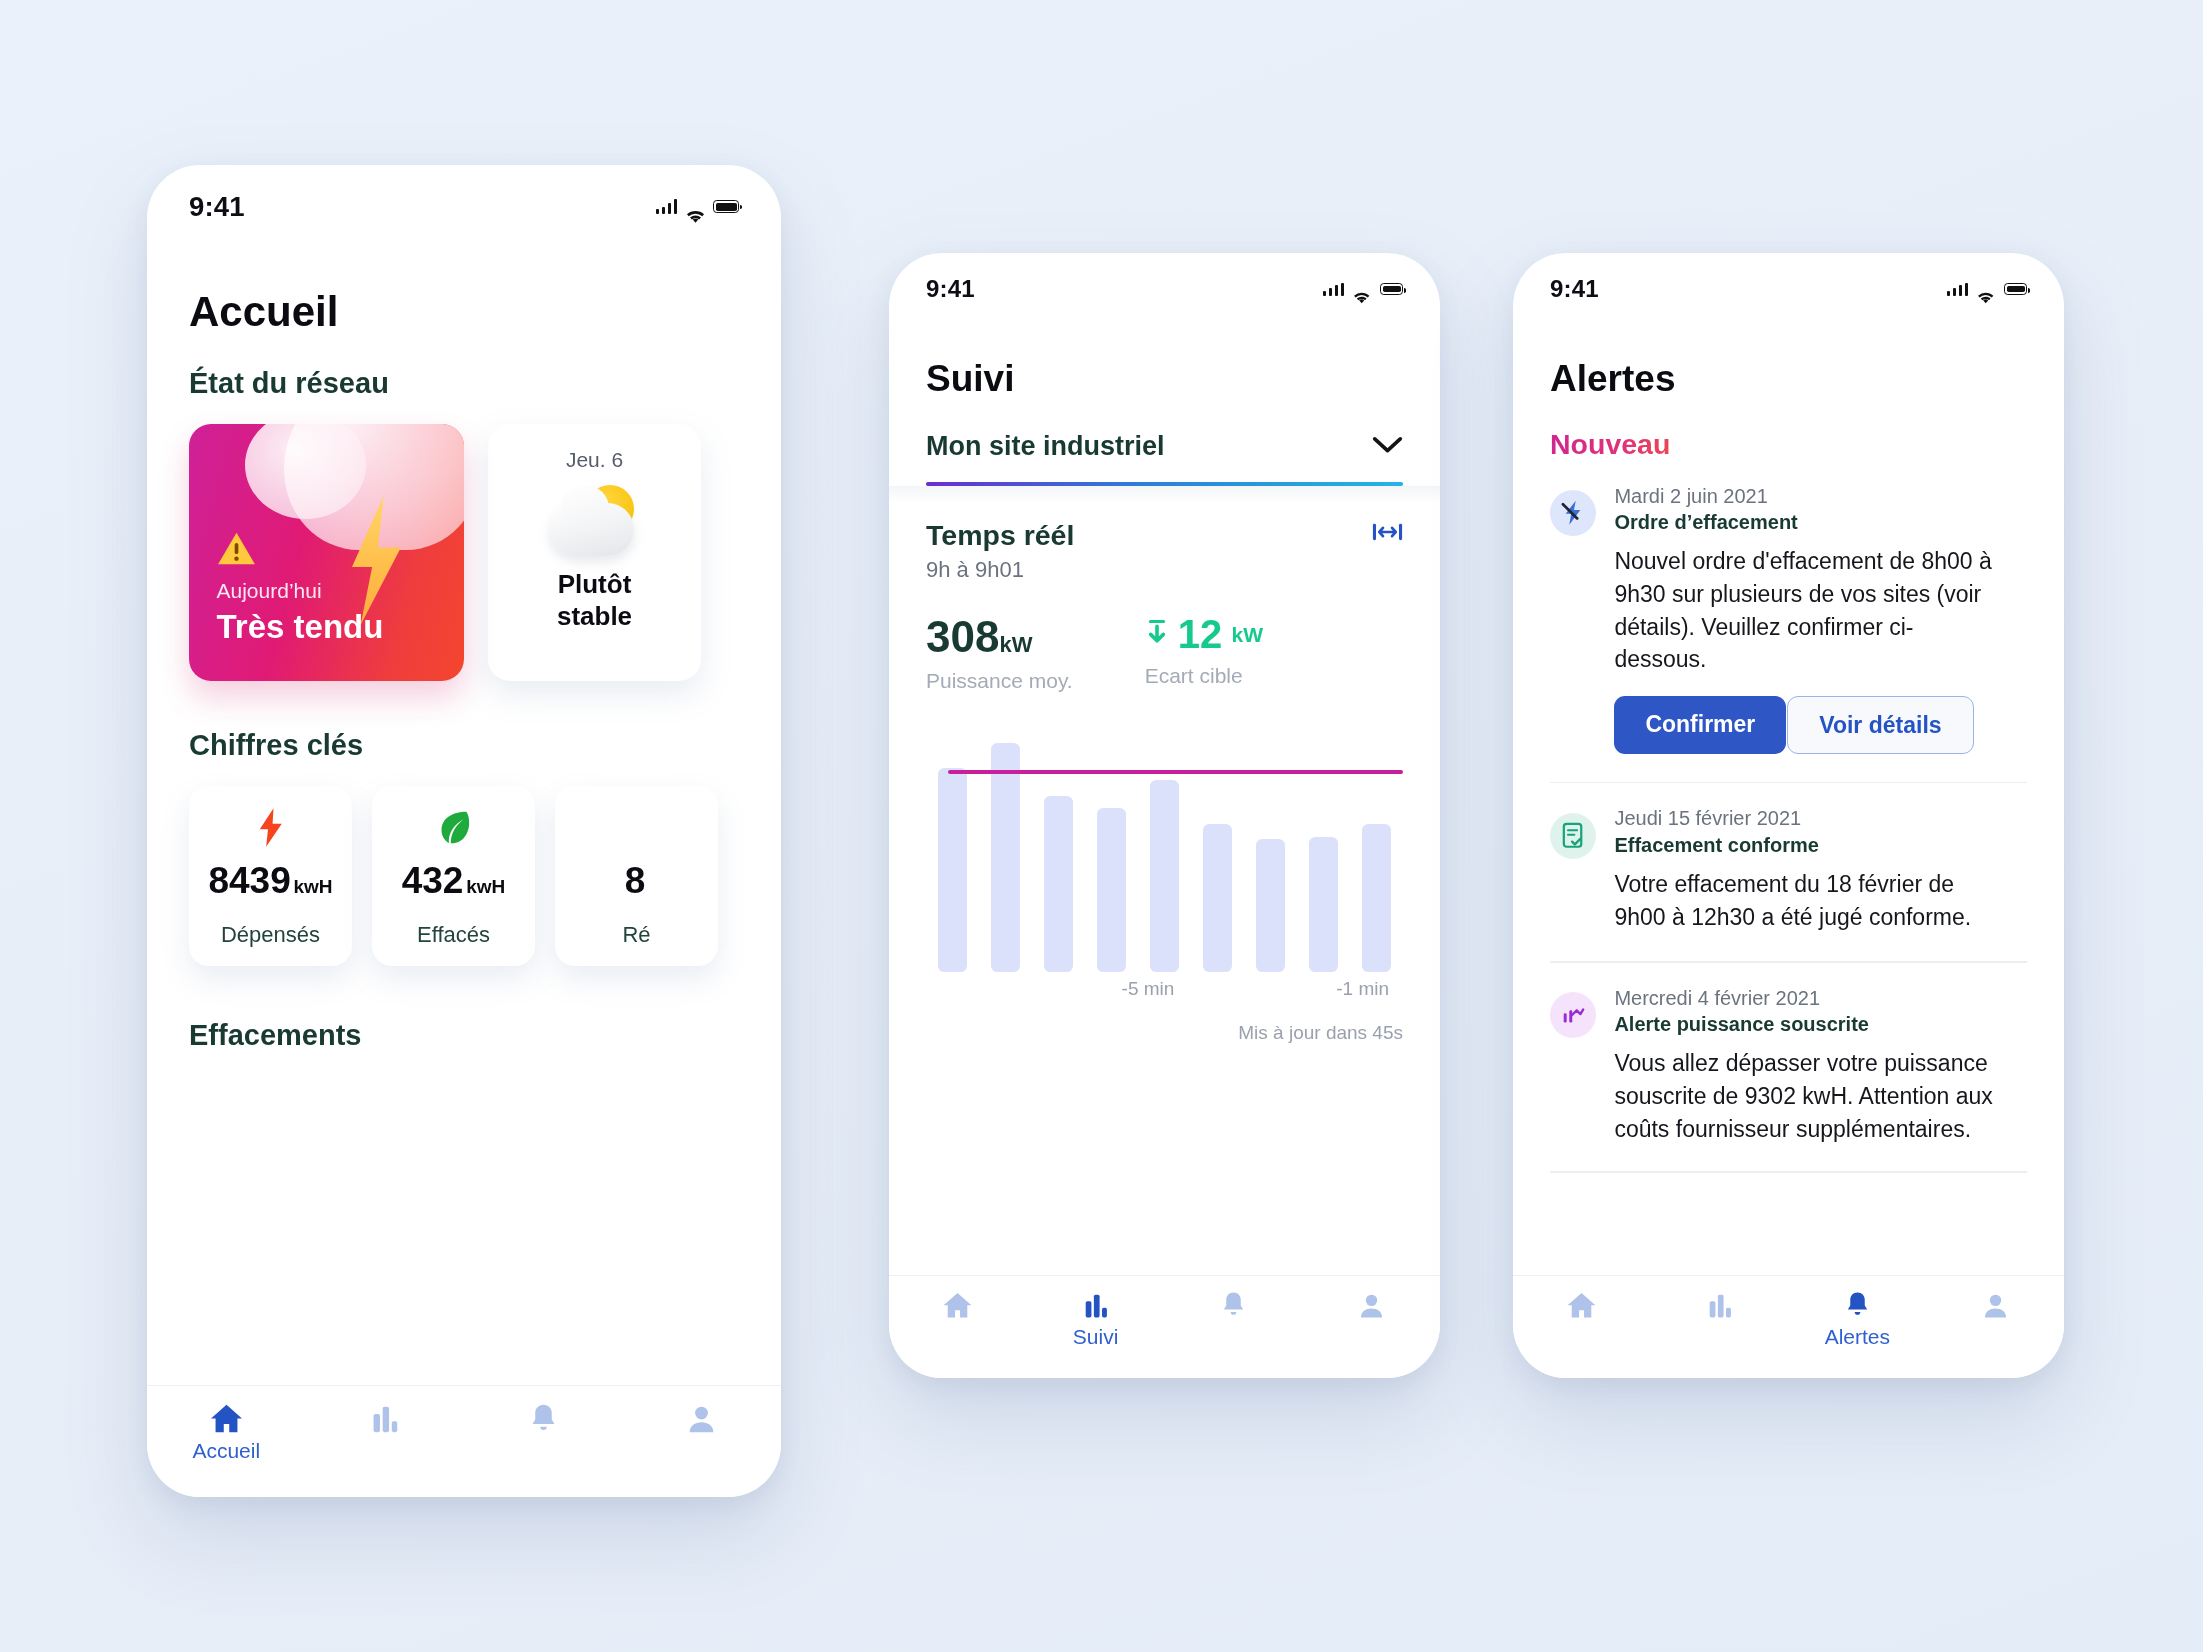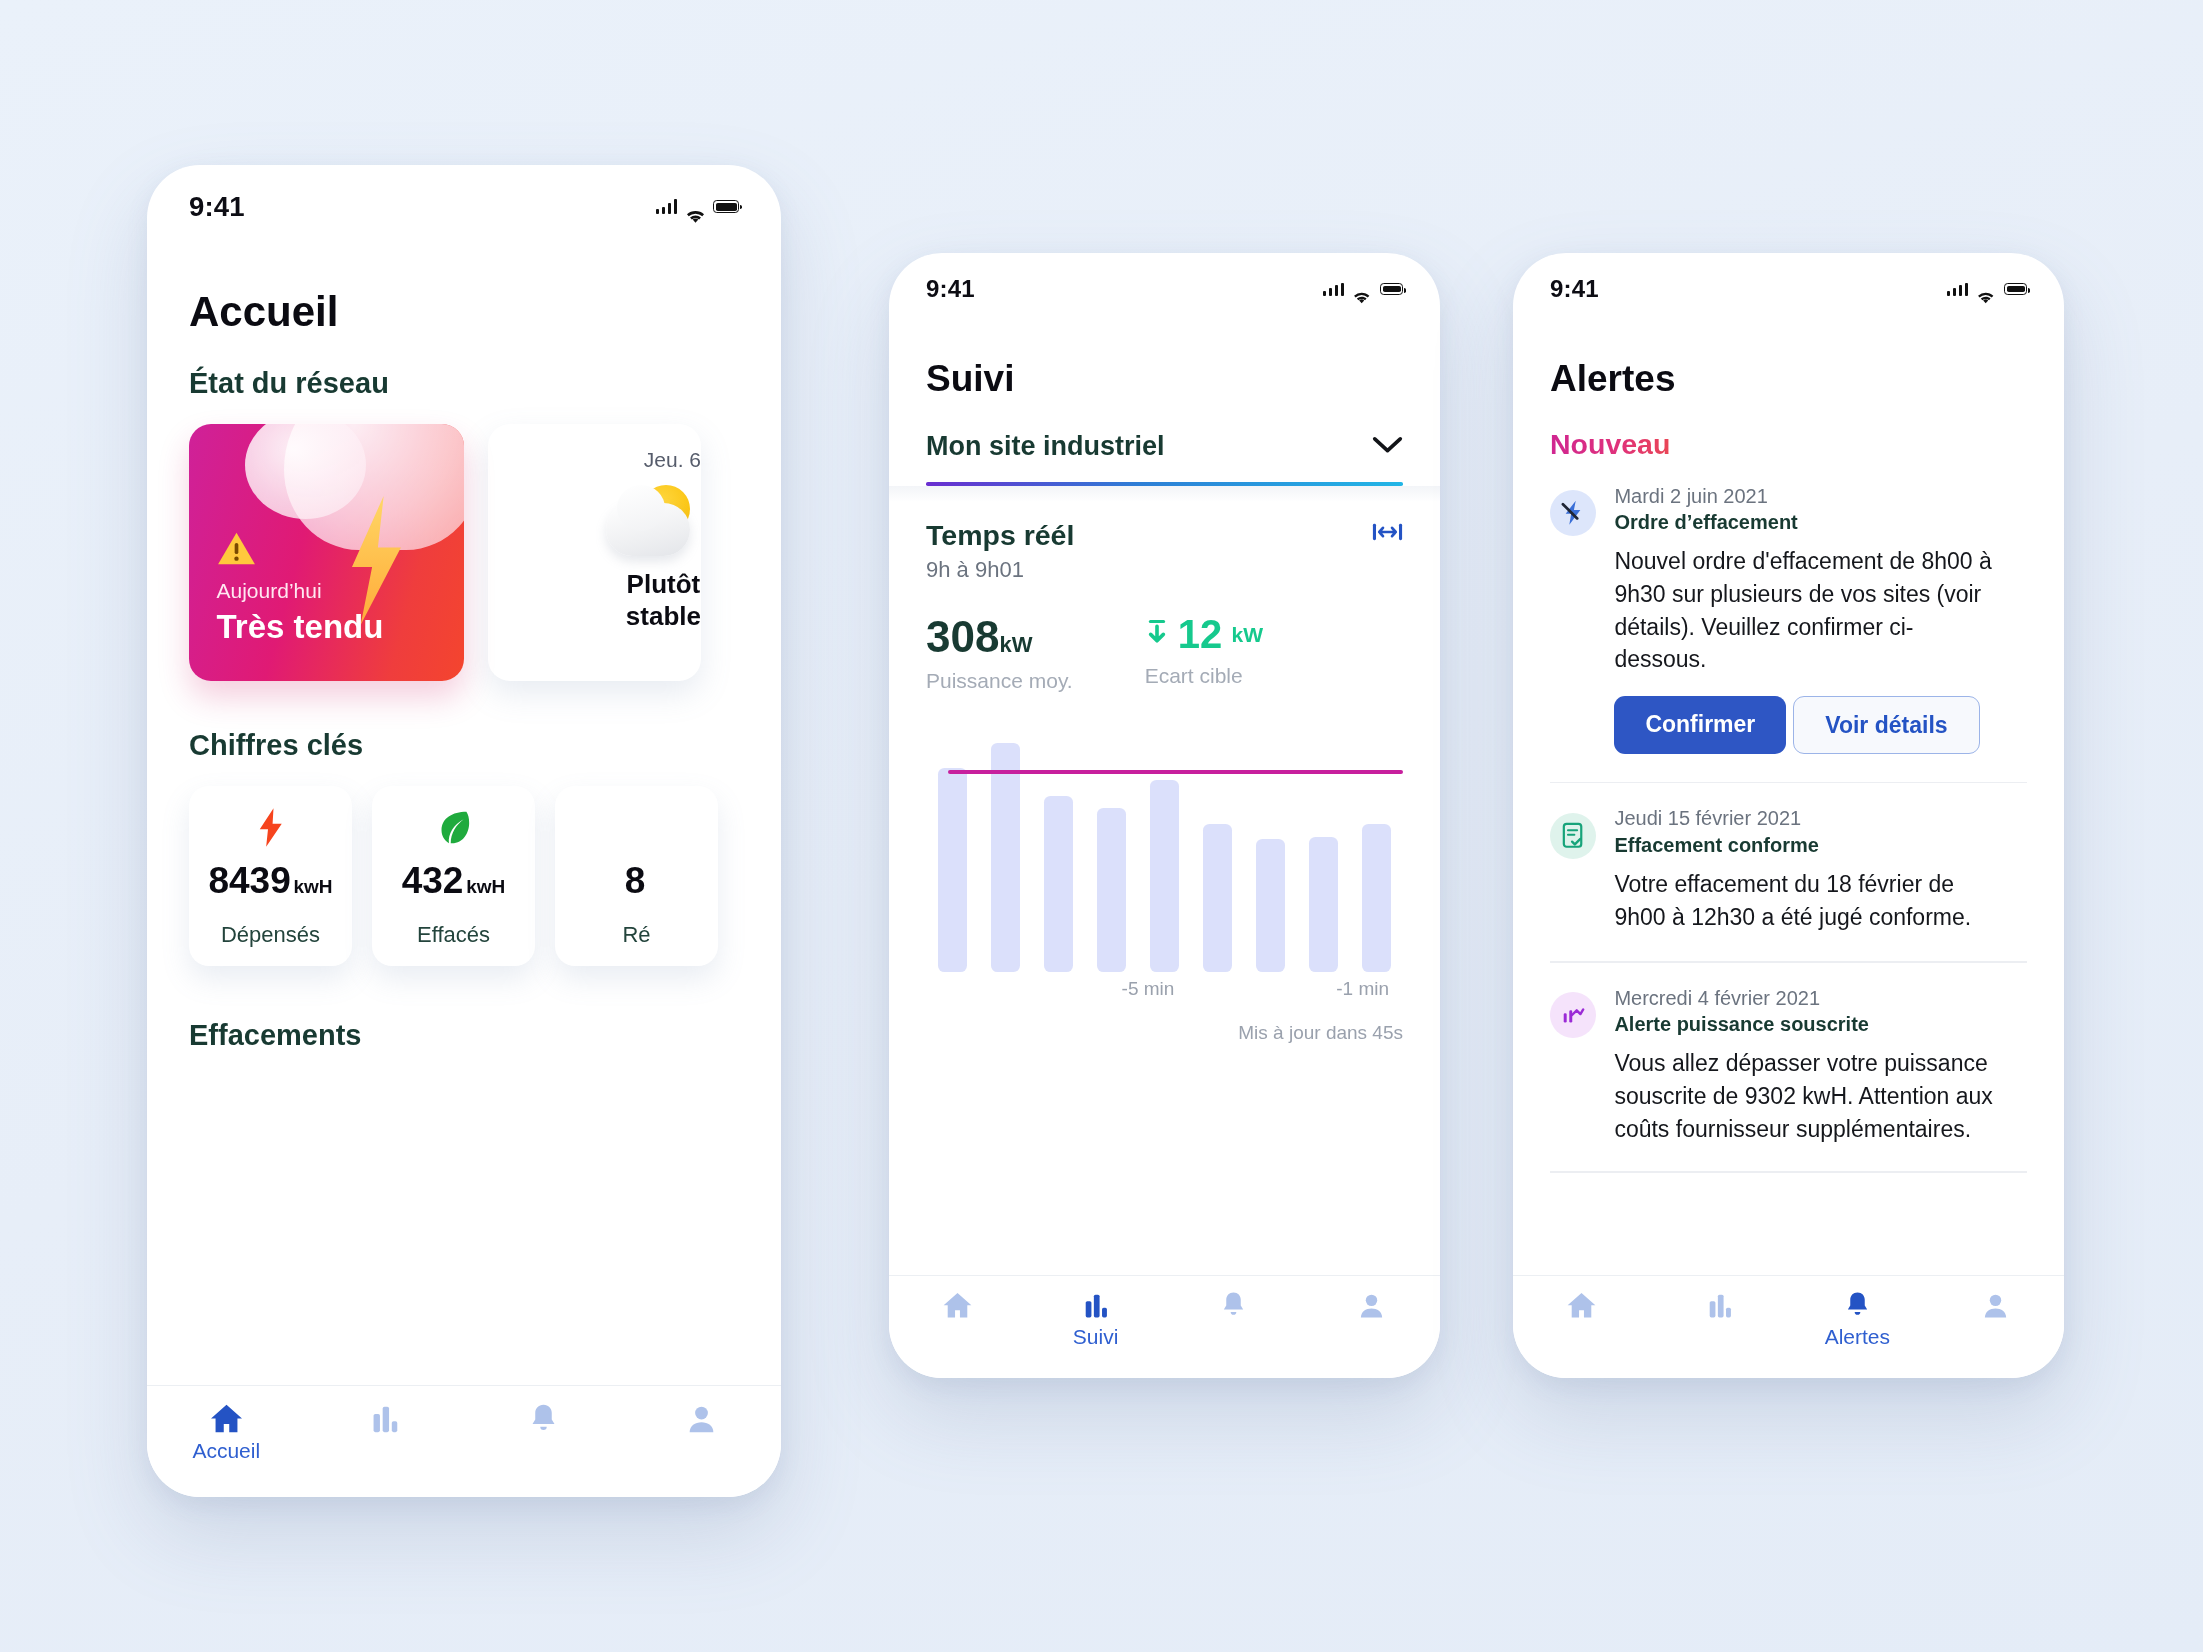--- a/index.html
+++ b/index.html
@@ -95,21 +95,21 @@
     width: 39px; height: 35px; position: relative;
   }
   .warn-tri svg { display:block; }
   .net-body { position: absolute; left: 27.5px; bottom: 35px; }
   .net-sub { color: #ffe7f1; font-size: 21px; margin: 13px 0 5.5px; }
   .net-value { color: #fff; font-size: 33px; font-weight: bold; }
 
   .weather-card {
     width: 213px; height: 257px; border-radius: 22px; background: #fff;
     box-shadow: 0 13px 31px rgba(120,140,180,.17);
-    display: flex; flex-direction: column; align-items: flex-end;
+    display: flex; flex-direction: column; align-items: center;
     padding-top: 24px; flex: 0 0 auto;
   }
   .weather-day { font-size: 21px; color: #565c6b; }
   .weather-icon { width: 101px; height: 77px; margin: 11px 0 9.2px; position: relative; }
   .sun {
     position: absolute; right: 11px; top: 1.8px; width: 48px; height: 48px; border-radius: 50%;
     background: radial-gradient(circle at 40% 35%, #ffd740, #f9bd00);
   }
   .cloud-w {
     position: absolute; left: 5.5px; top: 20px; width: 84px; height: 53px; border-radius: 31px;
@@ -226,21 +226,21 @@
   .alert-ic {
     width: 46px; height: 46px; border-radius: 50%; flex: 0 0 auto;
     display: flex; align-items: center; justify-content: center; margin-top: 5.5px;
   }
   .ic-blue { background: #dde6fb; }
   .ic-green { background: #dff3ec; }
   .ic-purple { background: #f5e3fb; }
   .alert-date { font-size: 20px; color: #6b737f; }
   .alert-title { font-size: 20px; font-weight: bold; color: #183a32; margin-top: 3.7px; }
   .alert-text { font-size: 23px; color: #15171c; line-height: 1.42; margin-top: 11px; max-width: 386px; }
-  .alert-actions { display: flex; gap: 7px; margin-top: 20px; }
+  .alert-actions { display: flex; gap: 1px; margin-top: 20px; }
   .btn {
     border-radius: 11px; font-size: 23px; font-weight: bold;
     padding: 14.7px 31px; text-align: center;
   }
   .btn-primary { background: #2e56c4; color: #fff; }
   .btn-secondary { background: #f7f9fd; color: #2453c4; border: 1.8px solid #9cb4e8; }
   .hr { height: 1.8px; background: #eceef2; margin: 27.5px 37px 0; }
   .plus-tot { font-size: 27.5px; font-weight: bold; color: #183a32; padding: 0 37px; margin-top: 24px; }
 </style>
 </head>

